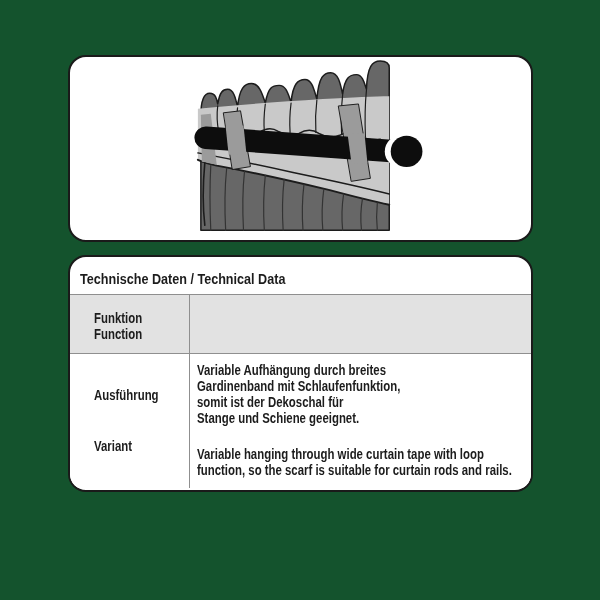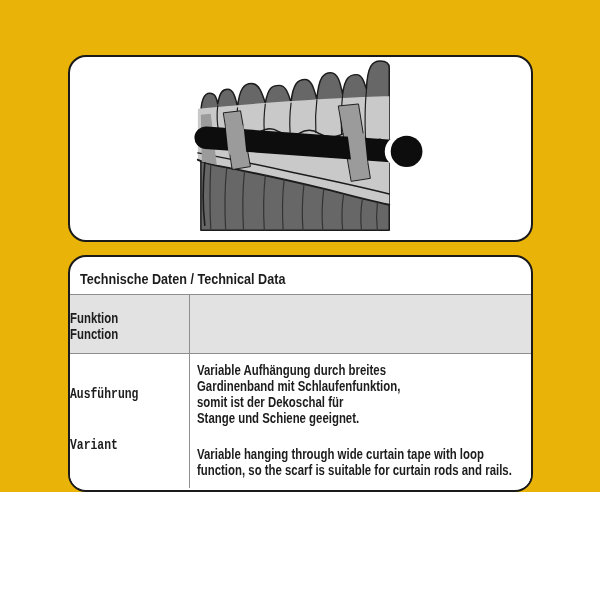--- a/index.html
+++ b/index.html
@@ -1,35 +1,35 @@
 <!DOCTYPE html>
 <html style="--border: #1a1a1a; --grid: #8f8f8f; --shade: #e2e2e2; --text: #1c1c1c;"><head>
 <meta charset="utf-8">
 <style>
   html,body{margin:0;padding:0;}
   body{width:600px;height:600px;background:#ffffff;font-family:"Liberation Sans",sans-serif;}
-  .page{position:relative;width:600px;height:492px;background:#eab308;color:var(--text,#1a1a1a);}
+  .page{position:relative;width:600px;height:600px;background:#14532d;color:var(--text,#1a1a1a);}
 
   .panel{position:absolute;left:68px;width:465px;box-sizing:border-box;background:#fff;
          border:2px solid var(--border,#1a1a1a);border-radius:18px;}
   .illus-panel{top:55px;height:187px;overflow:hidden;}
   .illus-panel svg{position:absolute;inset:0;width:100%;height:100%;display:block;}
 
   .table-panel{top:255px;height:237px;overflow:hidden;}
   .tbl-header{height:38px;box-sizing:border-box;padding:14px 0 0 10px;
               border-bottom:1px solid var(--grid,#8f8f8f);
               font-size:15px;font-weight:bold;line-height:16px;}
   .row{display:flex;box-sizing:border-box;}
   .row-shaded{height:59px;background:var(--shade,#e3e3e3);border-bottom:1px solid var(--grid,#8f8f8f);}
   .row-variant{height:134px;background:#fff;}
   .cell{box-sizing:border-box;font-size:15px;font-weight:bold;line-height:16px;}
-  .cell.label{flex:0 0 120px;width:120px;border-right:1px solid var(--grid,#8f8f8f);padding-left:0;}
+  .cell.label{flex:0 0 120px;width:120px;border-right:1px solid var(--grid,#8f8f8f);padding-left:24px;}
   .cell.value{flex:1;padding-left:7px;}
   .row-shaded .cell{padding-top:15px;}
-  .row-variant .cell.label{padding-top:33px;font-family:Liberation Mono, monospace;}
+  .row-variant .cell.label{padding-top:33px;}
   .row-variant .cell.value{padding-top:8px;}
   .lbl-en{margin-top:35px;}
   .val-en{margin-top:20px;}
 
   
   .cond{display:block;white-space:pre;transform:scaleX(0.76);transform-origin:0 50%;}
   .cond-h{display:block;white-space:pre;transform:scaleX(0.84);transform-origin:0 50%;}
 </style>
 </head>
 <body>

